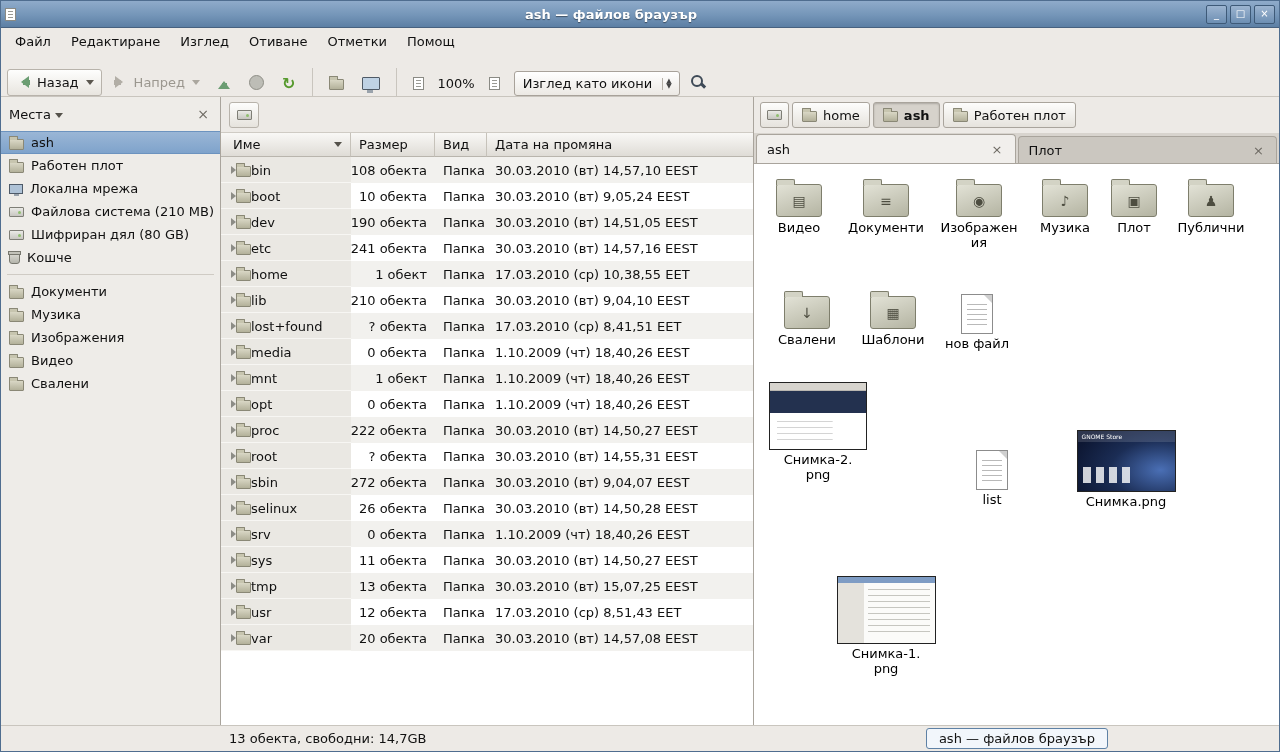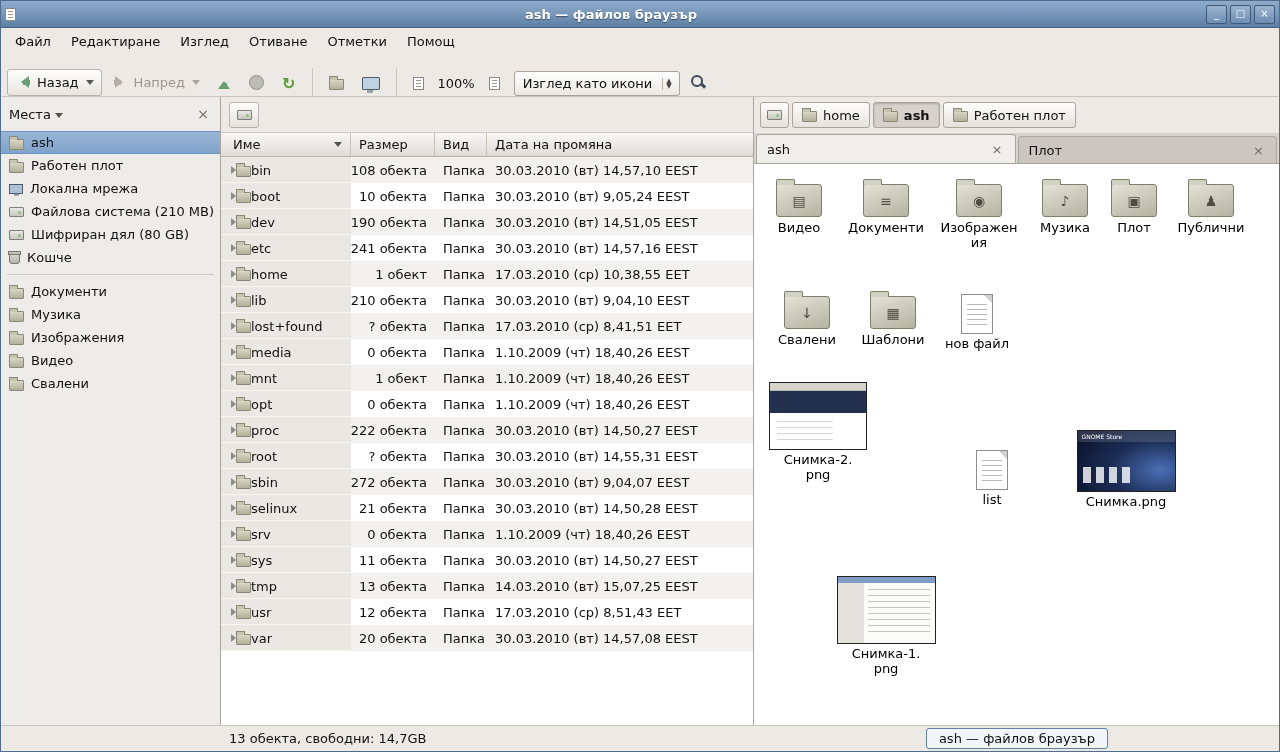--- a/index.html
+++ b/index.html
@@ -435,21 +435,21 @@
             <div class="cell size">272 обекта</div>
             <div class="cell type">Папка</div>
             <div class="cell date">30.03.2010 (вт) 9,04,07 EEST</div>
           </div>
           <div class="lrow odd">
             <div class="cell name">
               <span class="expander"></span>
               <span class="mini folder-mini"></span>
               <span>selinux</span>
             </div>
-            <div class="cell size">21 обекта</div>
+            <div class="cell size">26 обекта</div>
             <div class="cell type">Папка</div>
             <div class="cell date">30.03.2010 (вт) 14,50,28 EEST</div>
           </div>
           <div class="lrow even">
             <div class="cell name">
               <span class="expander"></span>
               <span class="mini folder-mini"></span>
               <span>srv</span>
             </div>
             <div class="cell size">0 обекта</div>
@@ -467,21 +467,21 @@
             <div class="cell date">30.03.2010 (вт) 14,50,27 EEST</div>
           </div>
           <div class="lrow even">
             <div class="cell name">
               <span class="expander"></span>
               <span class="mini folder-mini"></span>
               <span>tmp</span>
             </div>
             <div class="cell size">13 обекта</div>
             <div class="cell type">Папка</div>
-            <div class="cell date">14.03.2010 (вт) 15,07,25 EEST</div>
+            <div class="cell date">30.03.2010 (вт) 15,07,25 EEST</div>
           </div>
           <div class="lrow odd">
             <div class="cell name">
               <span class="expander"></span>
               <span class="mini folder-mini"></span>
               <span>usr</span>
             </div>
             <div class="cell size">12 обекта</div>
             <div class="cell type">Папка</div>
             <div class="cell date">17.03.2010 (ср) 8,51,43 EET</div>

